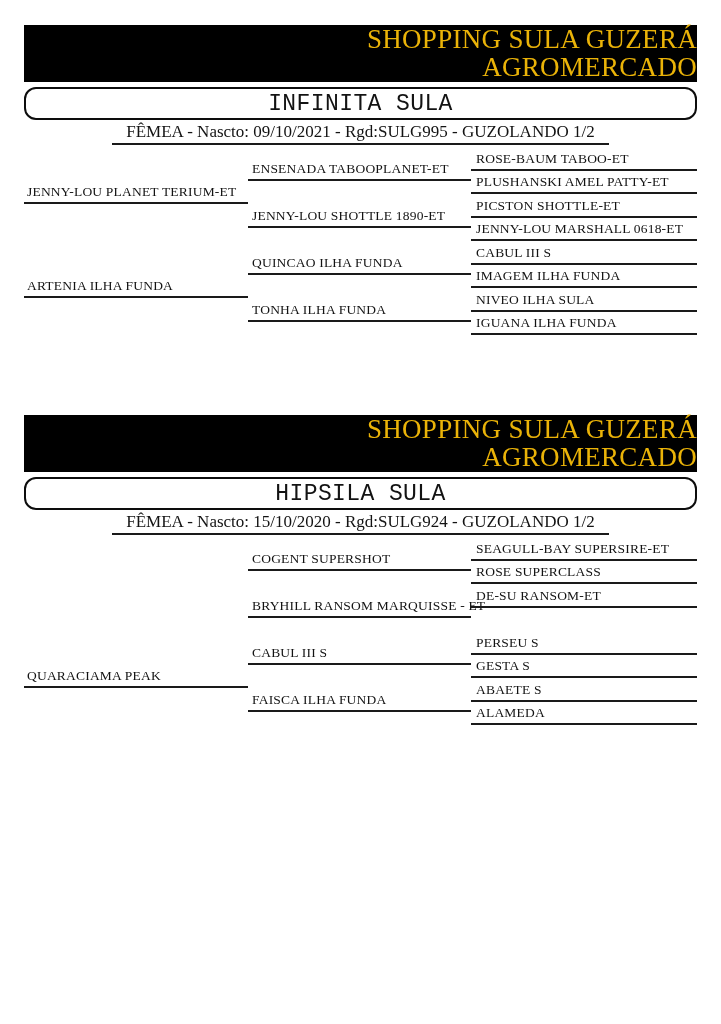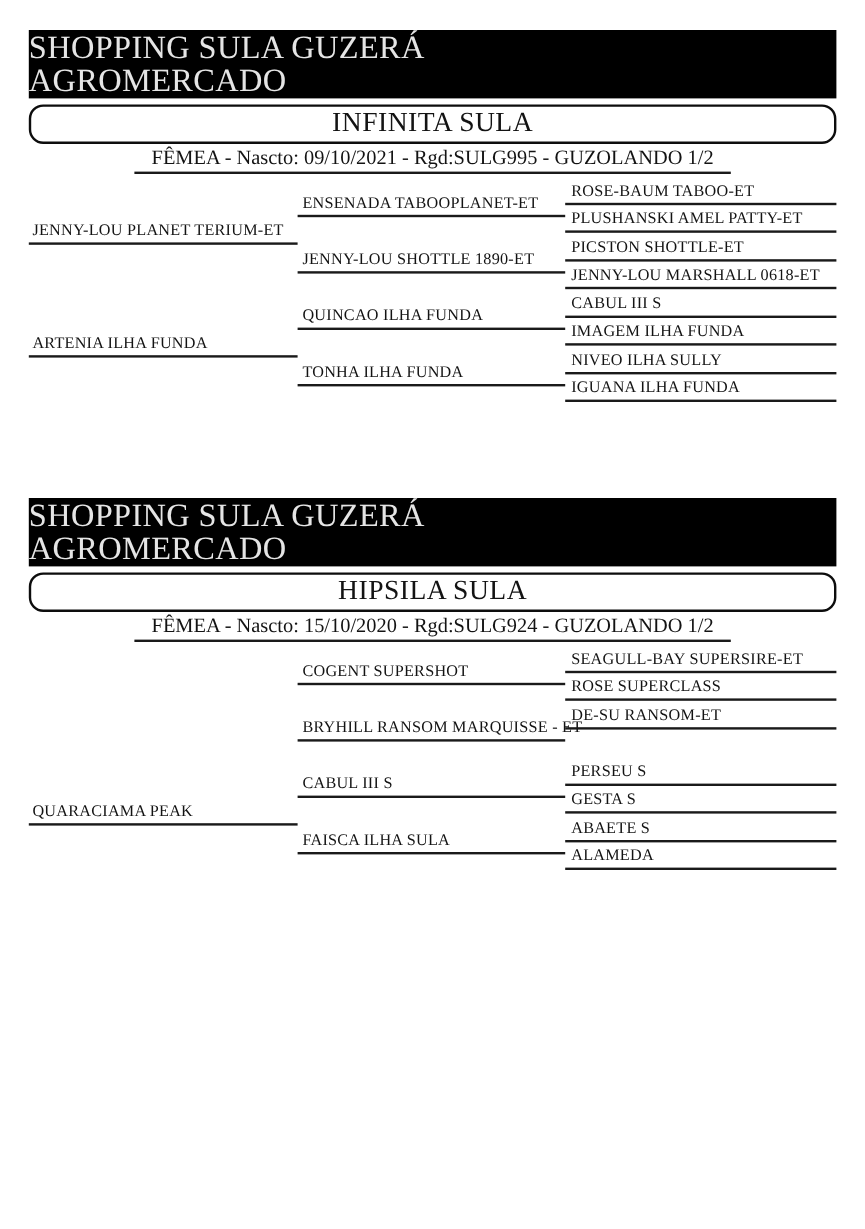--- a/index.html
+++ b/index.html
@@ -8,30 +8,30 @@
     background:#ffffff;color:#131313;
     font-family:"Liberation Serif","DejaVu Serif",serif;
     overflow:hidden;
   }
   .sec{position:absolute;left:24px;width:673px;}
   #sec1{top:25px;}
   #sec2{top:415px;}
 
   
   .banner{
-    background:#000;color:#e5e5e5;height:57px;
+    background:#000;color:#eab308;height:57px;
     display:flex;flex-direction:column;justify-content:center;
-    text-align:left;font-size:27px;line-height:27.5px;letter-spacing:.3px;
+    text-align:right;font-size:27px;line-height:27.5px;letter-spacing:.3px;
   }
   
   .name-box{
     margin-top:5px;height:33px;box-sizing:border-box;
     border:2.5px solid #0d0d0d;border-radius:12px;background:#fff;
-    display:flex;justify-content:center;
-    font-size:23px;letter-spacing:.4px;
+    display:flex;align-items:center;justify-content:center;
+    font-size:23px;letter-spacing:.4px;font-family:Liberation Mono, monospace;
   }
   
   .details{margin-top:3px;text-align:center;font-size:17px;height:21px;line-height:18px;}
   .details span{display:inline-block;border-bottom:2px solid #1a1a1a;padding:0 14px 2px;}
 
   
   .tree{
     margin-top:3px;display:grid;
     grid-template-columns:224px 223px 226px;
     grid-auto-rows:23.5px;
@@ -91,21 +91,21 @@
       </div>
       <div class="gcell c2 q4">
         <div class="ul">TONHA ILHA FUNDA</div>
       </div>
       <div class="leaf r1">ROSE-BAUM TABOO-ET</div>
       <div class="leaf r3">PICSTON SHOTTLE-ET</div>
       <div class="leaf r2">PLUSHANSKI AMEL PATTY-ET</div>
       <div class="leaf r4">JENNY-LOU MARSHALL 0618-ET</div>
       <div class="leaf r5">CABUL III S</div>
       <div class="leaf r6">IMAGEM ILHA FUNDA</div>
-      <div class="leaf r7">NIVEO ILHA SULLY</div>
+      <div class="leaf r7">NIVEO ILHA SULA</div>
       <div class="leaf r8">IGUANA ILHA FUNDA</div>
     </div>
   </section>
 
   <section class="sec" id="sec2">
     <div class="banner">
       <div>SHOPPING SULA GUZERÁ</div>
       <div>AGROMERCADO</div>
     </div>
     <div class="name-box">
@@ -122,21 +122,21 @@
       <div class="gcell c2 q1">
         <div class="ul">COGENT SUPERSHOT</div>
       </div>
       <div class="gcell c2 q2">
         <div class="ul">BRYHILL RANSOM MARQUISSE - ET</div>
       </div>
       <div class="gcell c2 q3">
         <div class="ul">CABUL III S</div>
       </div>
       <div class="gcell c2 q4">
-        <div class="ul">FAISCA ILHA SULA</div>
+        <div class="ul">FAISCA ILHA FUNDA</div>
       </div>
       <div class="leaf r1">SEAGULL-BAY SUPERSIRE-ET</div>
       <div class="leaf r2">ROSE SUPERCLASS</div>
       <div class="leaf r3">DE-SU RANSOM-ET</div>
       <div class="leaf r5">PERSEU S</div>
       <div class="leaf r6">GESTA S</div>
       <div class="leaf r7">ABAETE S</div>
       <div class="leaf r8">ALAMEDA</div>
     </div>
   </section>

